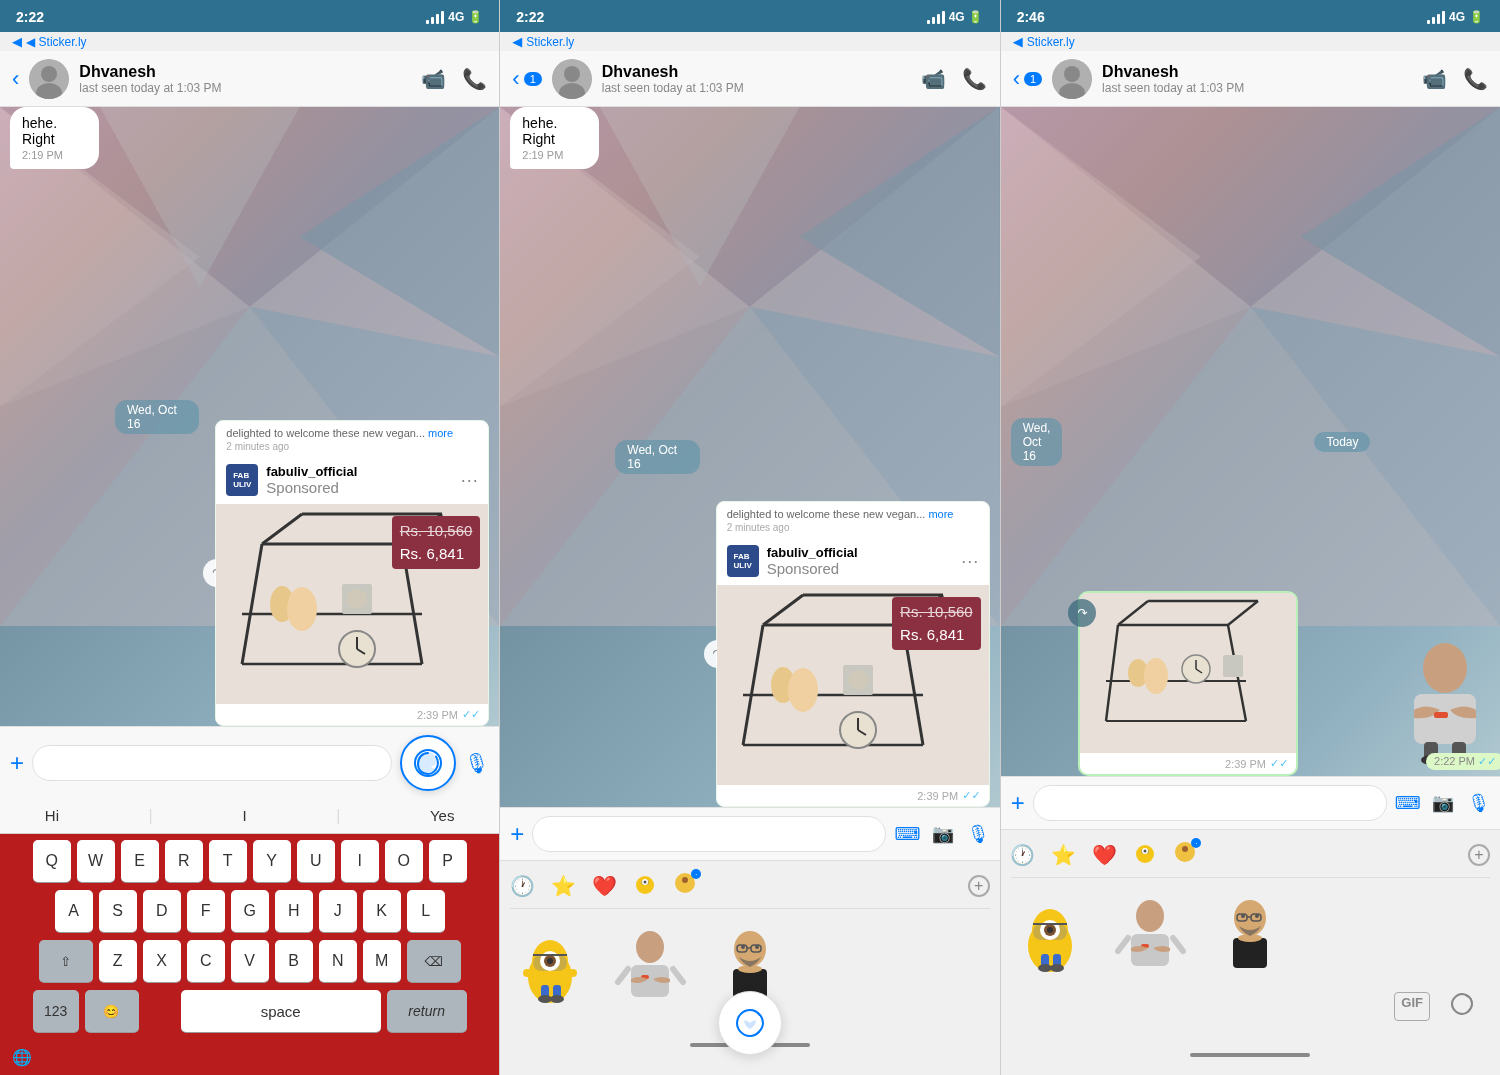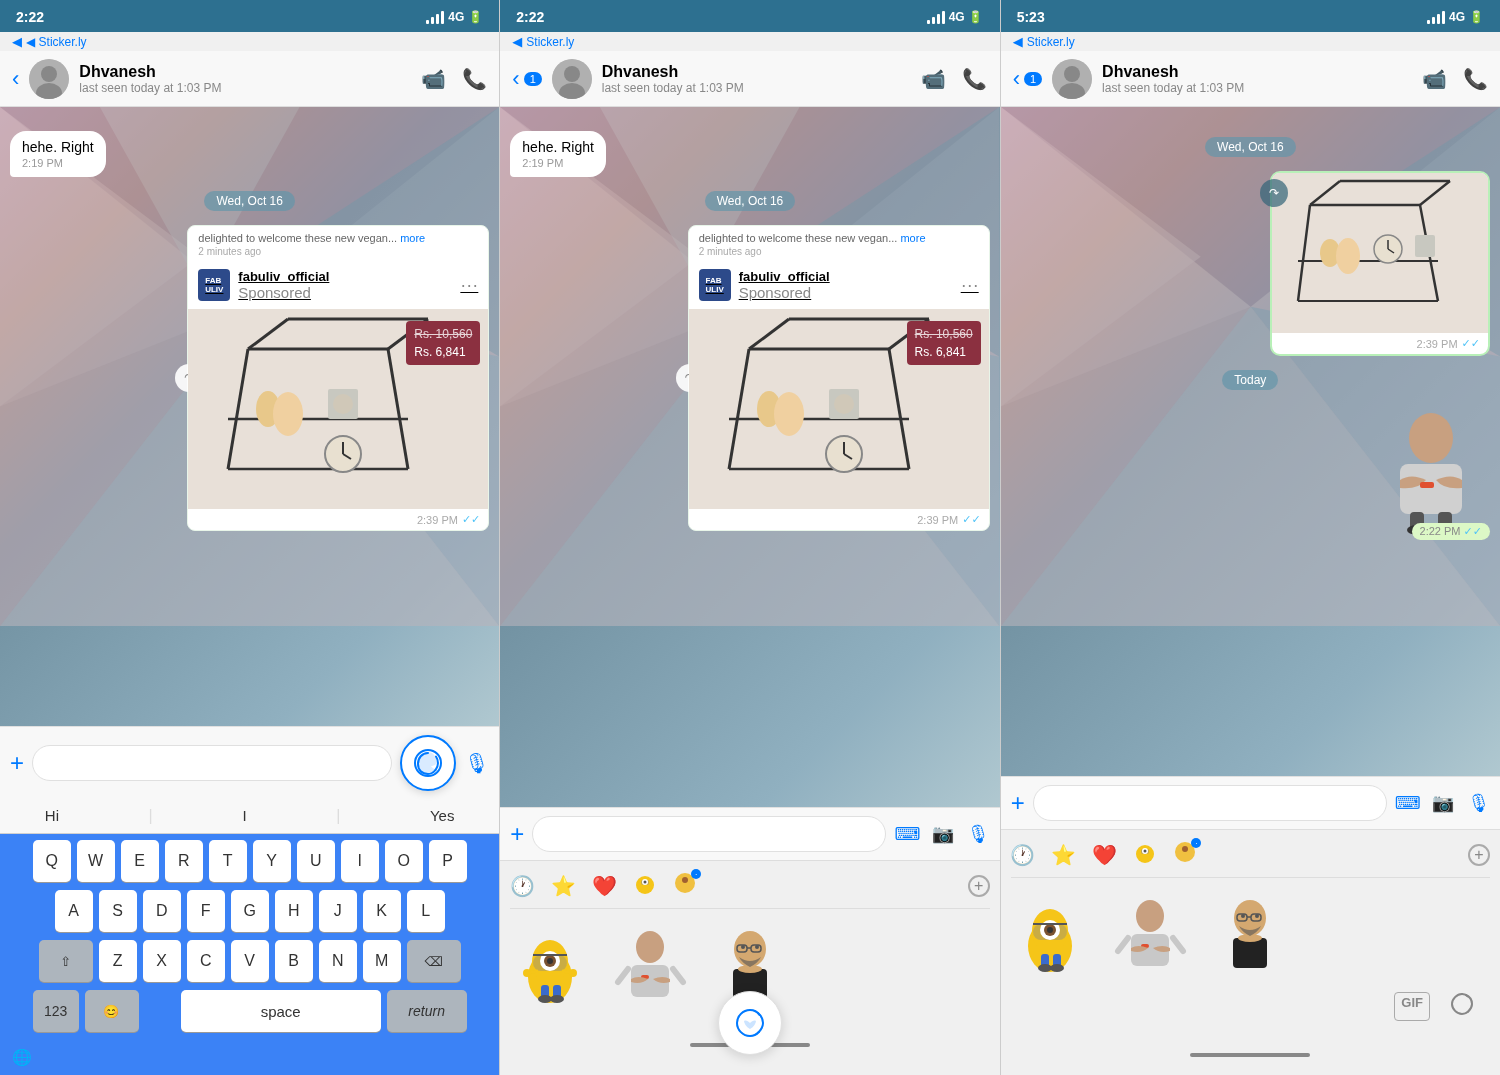--- a/index.html
+++ b/index.html
@@ -79,24 +79,24 @@
     
     .chat-bg-pattern {
       position: absolute;
       inset: 0;
       opacity: 0.6;
     }
 
     .chat-messages {
       position: relative;
       flex: 1;
-      padding: 24px 10px;
-      display: flex;
-      flex-direction: column;
-      gap: 8px;
+      padding: 0 10px;
+      display: flex;
+      flex-direction: row;
+      gap: 16px;
       overflow: hidden;
     }
 
     .msg-bubble {
       max-width: 85%;
       border-radius: 16px;
       padding: 8px 12px;
       position: relative;
       font-size: 14px;
     }
@@ -127,21 +127,20 @@
       border: 1px solid #e8f5e9;
       overflow: hidden;
       width: 100%;
       max-width: 320px;
     }
     .sponsored-header {
       padding: 8px 10px;
       display: flex;
       align-items: center;
       justify-content: space-between;
-      text-decoration: underline;
     }
     .sponsored-logo {
       width: 32px;
       height: 32px;
       background: #2d4a8a;
       border-radius: 4px;
       display: flex;
       align-items: center;
       justify-content: center;
       color: white;
@@ -168,21 +167,21 @@
     }
 
     .price-badge {
       position: absolute;
       right: 8px;
       top: 12px;
       background: #8b3040;
       border-radius: 4px;
       padding: 4px 8px;
       color: white;
-      font-size: 12px;
+      font-size: 15px;
       line-height: 1.5;
     }
     .price-old { text-decoration: line-through; opacity: 0.8; }
 
     .forward-btn {
       position: absolute;
       left: -12px;
       top: 50%;
       transform: translateY(-50%);
       width: 28px;
@@ -225,21 +224,21 @@
       border-radius: 50%;
       border: 2px solid #007aff;
       display: flex;
       align-items: center;
       justify-content: center;
     }
     .input-mic { color: #007aff; font-size: 20px; }
 
     
     .keyboard {
-      background: #3b82f6;
+      background: #b91c1c;
       flex-shrink: 0;
     }
     .keyboard-suggestions {
       background: #f8f8f8;
       border-bottom: 1px solid #d0d0d0;
       display: flex;
       justify-content: space-around;
       padding: 8px 0;
     }
     .keyboard-suggestion {
@@ -754,21 +753,21 @@
   <div style="height:50px; background:#f0f0f0;">
     <div class="home-indicator" style="margin-top:18px;"></div>
   </div>
 </div>
 
 <div class="panel-divider"></div>
 
 <div class="phone-panel panel-3">
   <div class="status-bar">
     <div class="status-bar-left">
-      <span>5:23</span>
+      <span>2:46</span>
     </div>
     <div class="status-bar-right">
       <div class="signal-bars">
         <div class="signal-bar" style="height:4px"></div>
         <div class="signal-bar" style="height:7px"></div>
         <div class="signal-bar" style="height:10px"></div>
         <div class="signal-bar" style="height:13px"></div>
       </div>
       <span>4G</span>
       <span>🔋</span>

